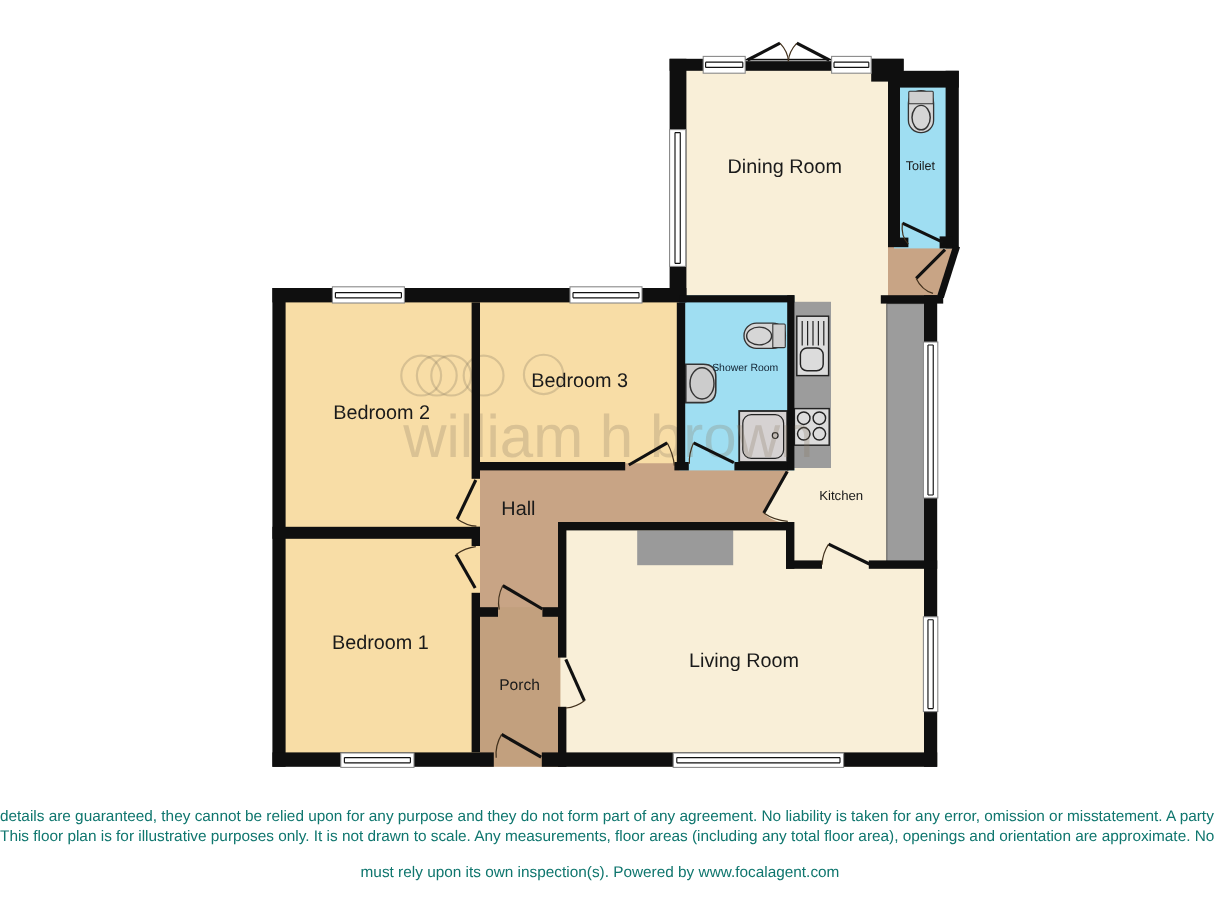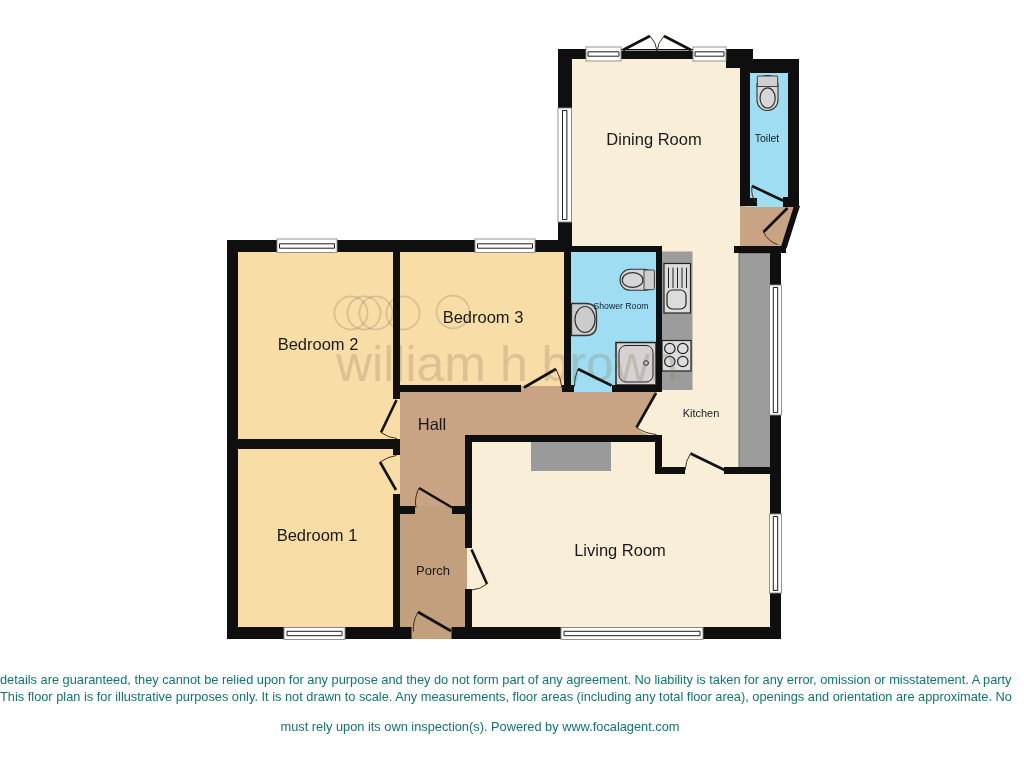--- a/index.html
+++ b/index.html
@@ -284,13 +284,13 @@
 
   <text x="433" y="575" font-size="13" fill="#1a1a1a" text-anchor="middle">Porch</text>
 
   <text x="620" y="555.5" font-size="16.5" fill="#1a1a1a" text-anchor="middle">Living Room</text>
 </svg>
 
 <div class="disc" style="top:689px;">This floor plan is for illustrative purposes only. It is not drawn to scale. Any measurements, floor areas (including any total floor area), openings and orientation are approximate. No</div>
 
 <div class="disc" style="top:672px;">details are guaranteed, they cannot be relied upon for any purpose and they do not form part of any agreement. No liability is taken for any error, omission or misstatement. A party</div>
 
-<div class="disc" style="top:719px;">must rely upon its own inspection(s). Powered by www.focalagent.com</div>
+<div class="disc" style="top:719px;padding-left:20px;">must rely upon its own inspection(s). Powered by www.focalagent.com</div>
 
 </body></html>

